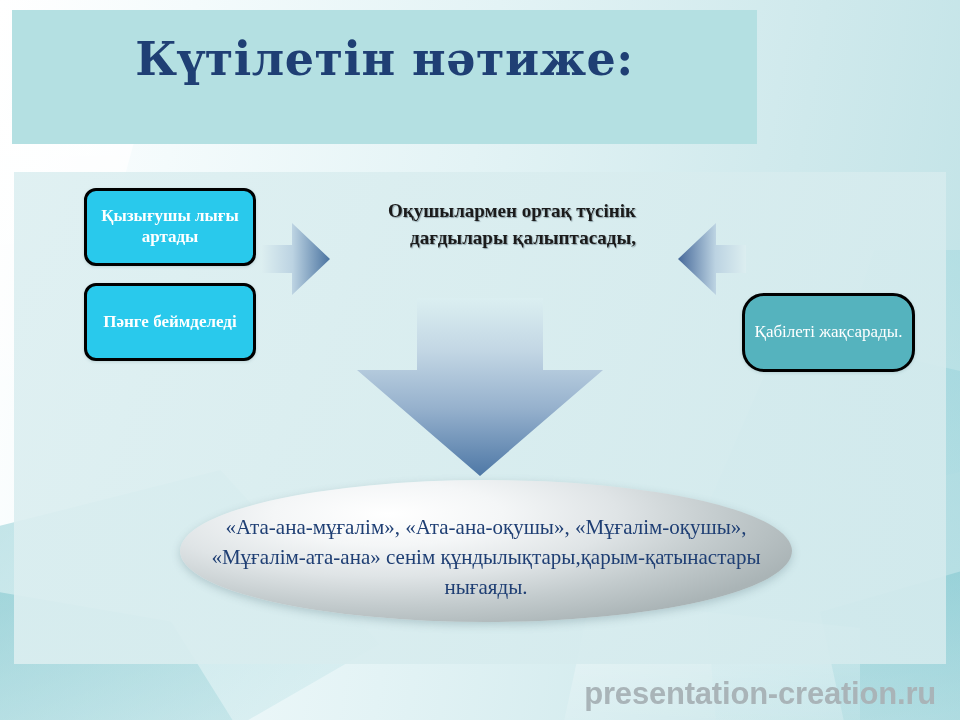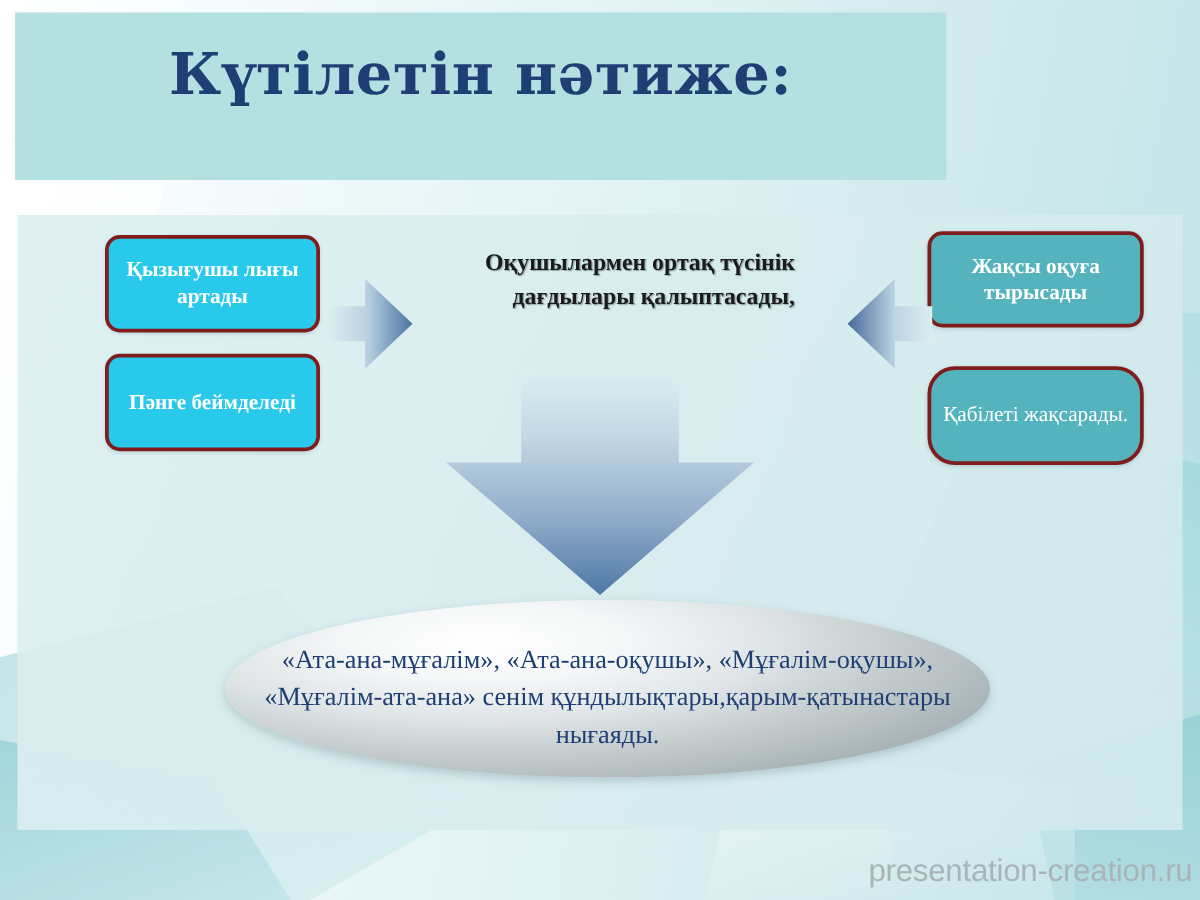--- a/index.html
+++ b/index.html
@@ -98,21 +98,21 @@
     left: 14px; top: 172px;
     width: 932px; height: 492px;
     background: linear-gradient(120deg, #ddeff1 0%, #d9edef 40%, #d3eaed 100%);
     opacity: 0.92;
   }
 
   
   .node {
     position: absolute;
     border-radius: 12px;
-    border: 3px solid #7f1d1d;
+    border: 3px solid #000000;
     box-sizing: border-box;
     display: flex;
     align-items: center;
     justify-content: center;
     text-align: center;
     color: #ffffff;
     line-height: 1.22;
     box-shadow: 0 1px 3px rgba(90,130,140,0.25);
   }
   .node.cyan { background: #29c9ec; }
@@ -191,25 +191,26 @@
     font-size: 21px;
     line-height: 1.42;
     color: #1f3f74;
     padding-top: 14px;
     box-sizing: border-box;
   }
 
   
   #watermark {
     position: absolute;
-    right: 6px; bottom: 8px;
+    right: 24px; bottom: 8px;
     font-family: "Liberation Sans", sans-serif;
-    font-size: 25px;
+    font-size: 31px;
     color: #a9b4b8;
     letter-spacing: -0.2px;
+    font-weight: bold;
   }
 </style>
 </head>
 <body>
 
 <div id="slide">
 
   <div class="bg-layer">
     <div class="facet facet-f"></div>
     <div class="facet facet-a"></div>
@@ -226,23 +227,20 @@
 
   <div id="content-panel"></div>
 
   <div class="node cyan" id="box-interest">
     <span class="label">Қызығушы лығы артады</span>
   </div>
   <div class="node cyan" id="box-adapt">
     <span class="label">Пәнге беймделеді</span>
   </div>
 
-  <div class="node teal" id="box-strive">
-    <span class="label">Жақсы оқуға тырысады</span>
-  </div>
   <div class="node teal" id="box-ability">
     <span class="label">Қабілеті жақсарады.</span>
   </div>
 
   <div id="center-text">Оқушылармен ортақ түсінік дағдылары қалыптасады,</div>
 
   <svg class="arrow" id="arrow-left" viewBox="0 0 70 80">
     <defs>
       <linearGradient id="gradRight" x1="0" y1="0" x2="1" y2="0">
         <stop offset="0%" stop-color="#dceef0"></stop>

